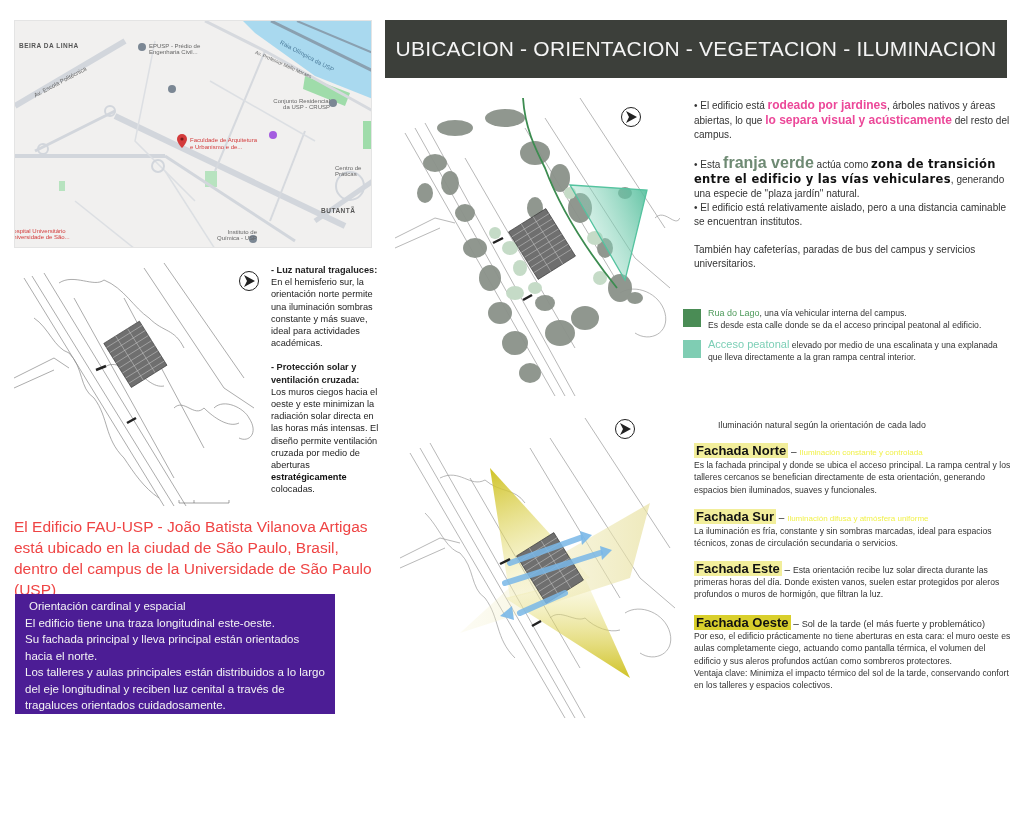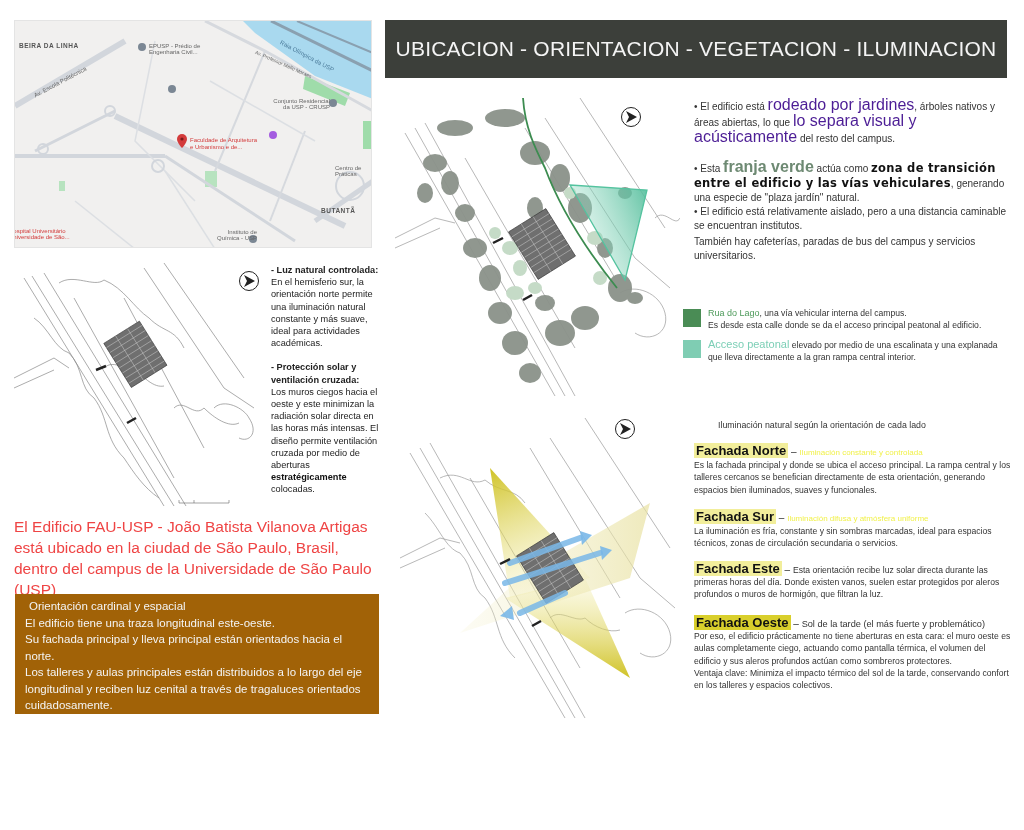--- a/index.html
+++ b/index.html
@@ -20,25 +20,25 @@
 
   
   .notes { left: 271px; top: 264px; width: 108px; font-size: 9.2px; line-height: 12.2px; color: #222; }
   .notes .ttl { font-weight: bold; }
   .notes p { margin-bottom: 12px; }
 
   .compass { width: 22px; height: 22px; }
 
   .intro { left: 14px; top: 516px; width: 370px; font-size: 15.5px; line-height: 21px; color: #ef4444; }
 
-  .orient-box { left: 15px; top: 594px; width: 364px; height: 120px; background: #a16207; color: #f4f4f4; font-size: 11.5px; line-height: 16.5px; padding: 4px 8px 16px 10px; }
+  .orient-box { left: 15px; top: 594px; width: 320px; height: 120px; background: #4c1d95; color: #f4f4f4; font-size: 11.5px; line-height: 16.5px; padding: 4px 8px 16px 10px; }
 
   
   .rtext { left: 694px; width: 320px; font-size: 10px; line-height: 14px; color: #333; }
-  .rtext .b { font-weight: normal; color: #4c1d95; font-size: 16px; }
+  .rtext .b { font-weight: bold; color: #ec4899; font-size: 12px; }
   .rtext .verde { font-weight: bold; color: #6e8a73; font-size: 16px; }
   .rtext .wide { font-weight: bold; color: #111; font-size: 11.5px; letter-spacing: 0.3px; font-family: "DejaVu Sans", sans-serif; }
 
   .legend-item { position: absolute; left: 683px; width: 325px; font-size: 8.6px; line-height: 12px; color: #333; }
   .legend-item .sw { position: absolute; left: 0; top: 2px; width: 18px; height: 18px; }
   .legend-item .txt { margin-left: 25px; }
   .legend-item .k1 { color: #4d9a5a; font-size: 9px; }
   .legend-item .k2 { color: #7ccfb6; font-size: 11px; }
 
   .facade { position: absolute; left: 694px; width: 320px; font-size: 8.6px; line-height: 12.2px; color: #333; }
@@ -150,22 +150,22 @@
   </g>
 </svg>
 
 <svg class="abs compass" style="left:238px;top:270px" viewBox="0 0 22 22">
   <circle cx="11" cy="11" r="9.5" fill="none" stroke="#222" stroke-width="1"></circle>
   <path d="M6,5 L17,11 L6,17 L9,11 Z" fill="#222"></path>
 </svg>
 
 <div class="abs notes">
   <p>
-    <span class="ttl">- Luz natural controlada:</span><br>
-    <span>En el hemisferio sur, la orientación norte permite una iluminación natural constante y más suave, ideal para actividades académicas.</span>
+    <span class="ttl">- Luz natural tragaluces:</span><br>
+    <span>En el hemisferio sur, la orientación norte permite una iluminación sombras constante y más suave, ideal para actividades académicas.</span>
   </p>
   <p>
     <span class="ttl">- Protección solar y ventilación cruzada:</span><br>
     <span>Los muros ciegos hacia el oeste y este minimizan la radiación solar directa en las horas más intensas. El diseño permite ventilación cruzada por medio de aberturas</span>
     <span style="font-weight:bold;color:#111">estratégicamente</span>
     <span>colocadas.</span>
   </p>
 </div>
 
 <div class="abs intro">El Edificio FAU-USP - João Batista Vilanova Artigas está ubicado en la ciudad de São Paulo, Brasil, dentro del campus de la Universidade de São Paulo (USP)</div>
@@ -261,21 +261,21 @@
   <path d="M6,5 L17,11 L6,17 L9,11 Z" fill="#222"></path>
 </svg>
 
 <div class="abs rtext" style="top:98px">
   <p style="margin-bottom:14px">
     <span>• El edificio está </span><span class="b">rodeado por jardines</span><span>, árboles nativos y áreas abiertas, lo que </span><span class="b">lo separa visual y acústicamente</span><span> del resto del campus.</span>
   </p>
   <p style="">
     <span>• Esta </span><span class="verde">franja verde</span><span> actúa como </span><span class="wide">zona de transición entre el edificio y las vías vehiculares</span><span>, generando una especie de "plaza jardín" natural.</span>
   </p>
-  <p style="margin-bottom:2px">• El edificio está relativamente aislado, pero a una distancia caminable se encuentran institutos.</p>
+  <p style="margin-bottom:14px">• El edificio está relativamente aislado, pero a una distancia caminable se encuentran institutos.</p>
   <p>También hay cafeterías, paradas de bus del campus y servicios universitarios.</p>
 </div>
 
 <div class="legend-item" style="top:307px">
   <div class="sw" style="background:#4a8c55"></div>
   <div class="txt">
     <span class="k1">Rua do Lago</span><span>, una vía vehicular interna del campus.</span><br>
     <span>Es desde esta calle donde se da el acceso principal peatonal al edificio.</span>
   </div>
 </div>

